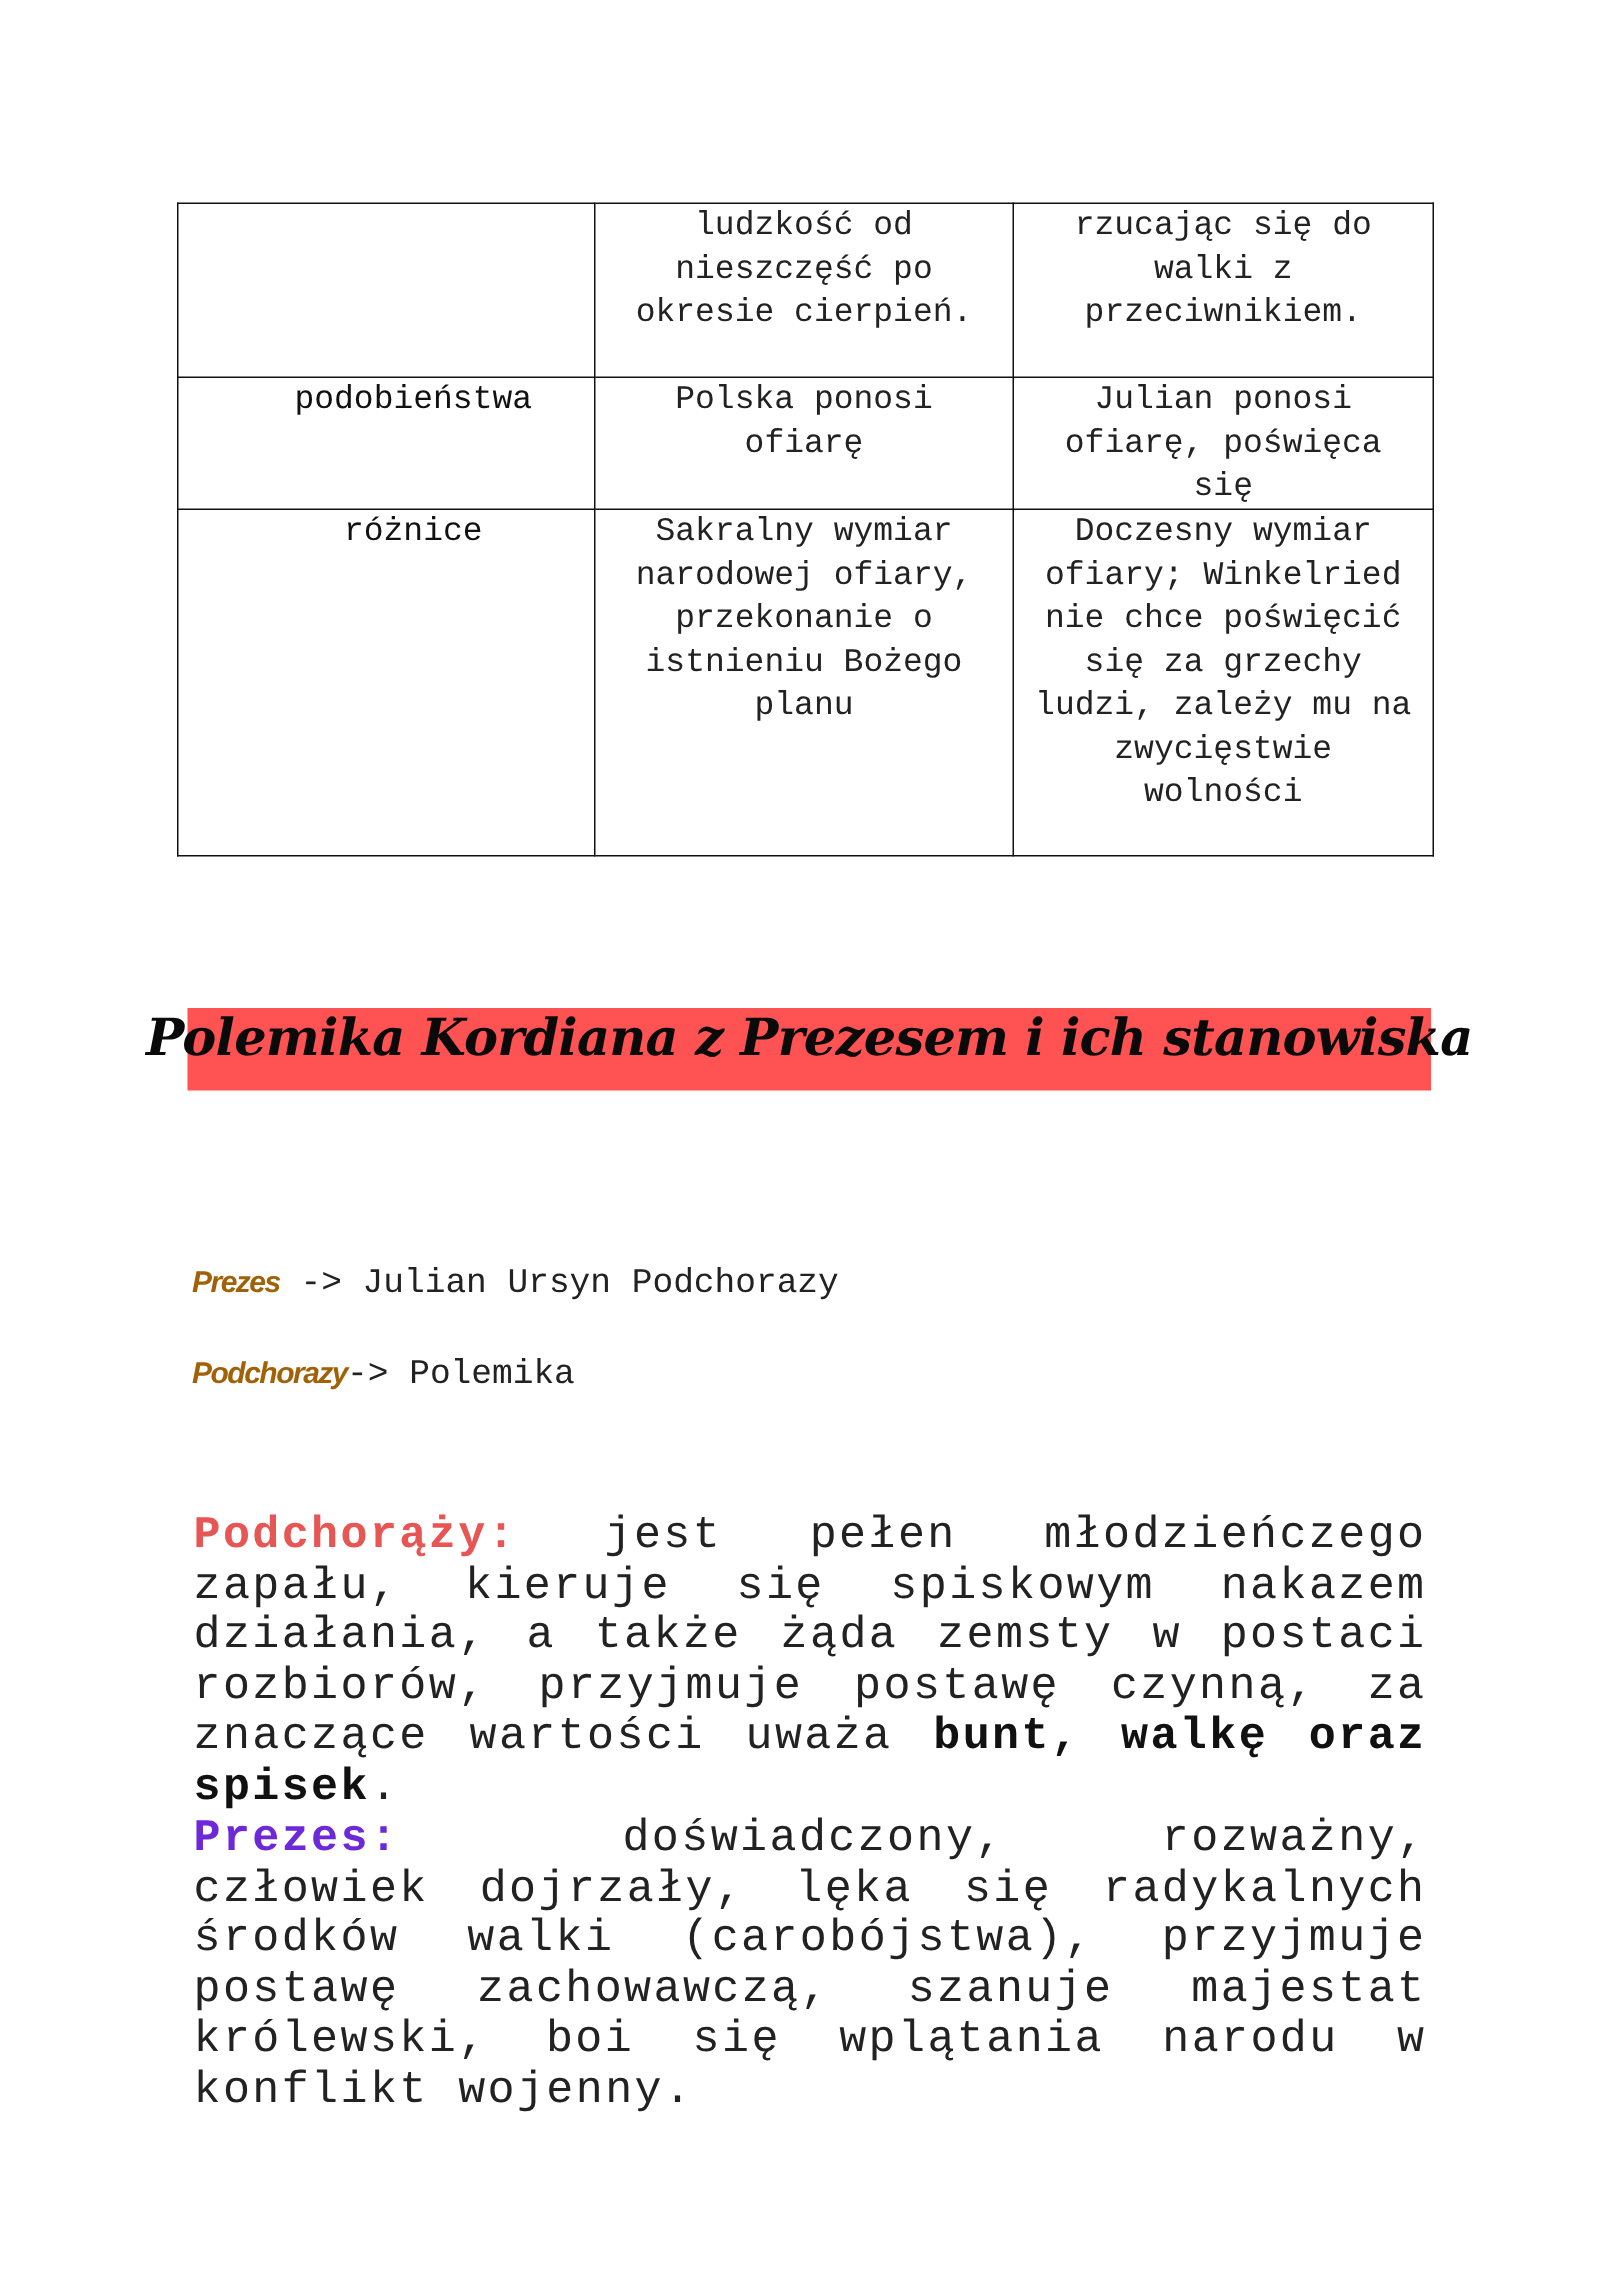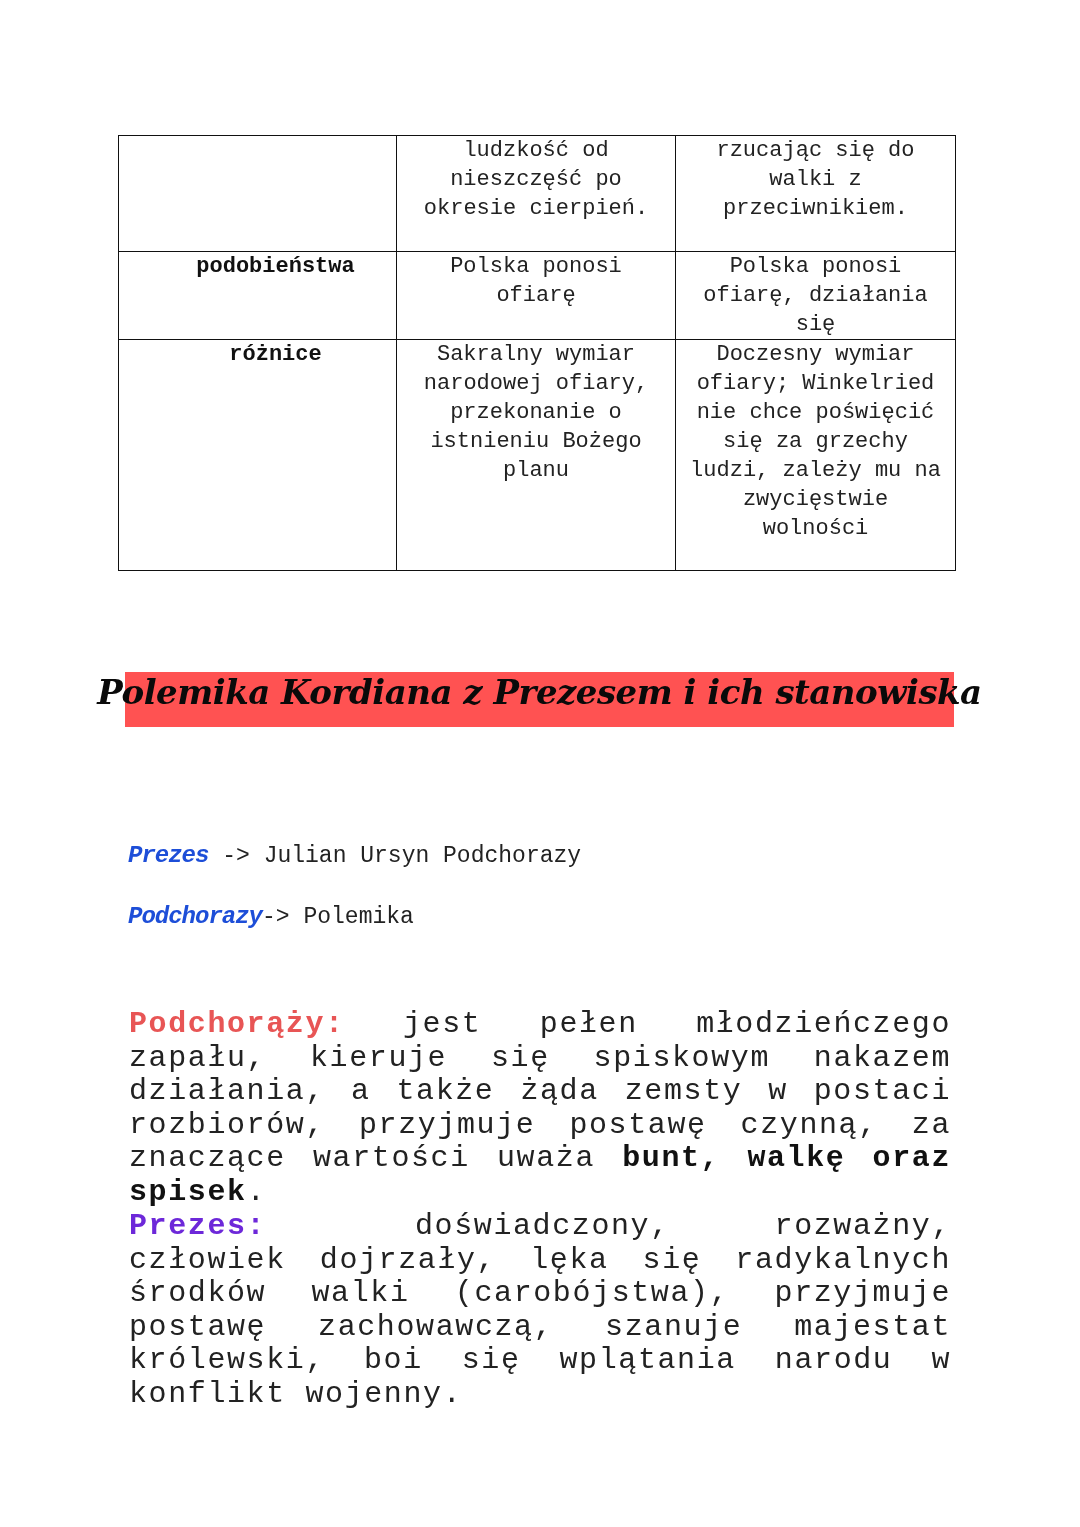--- a/index.html
+++ b/index.html
@@ -28,21 +28,21 @@
       color: #222222;
     }
     .cmp-table td {
       border: 1.5px solid #111111;
       vertical-align: top;
       text-align: center;
       padding: 0 8px;
       word-wrap: break-word;
     }
     .cmp-table td.label-cell {
-      font-weight: bold;
+      font-weight: normal;
       color: #111111;
       padding-left: 44px;
     }
     .cmp-table tr.r1 td { height: 115px; }
     .cmp-table tr.r2 td { height: 86px; }
     .cmp-table tr.r3 td { height: 230px; margin-top: 36px; }
     .cmp-table col.c1 { width: 278px; }
     .cmp-table col.c2 { width: 279px; }
     .cmp-table col.c3 { width: 280px; }
 
@@ -67,25 +67,25 @@
     }
 
     .role-line {
       position: absolute;
       left: 128px;
       font-size: 23px;
       color: #222222;
       white-space: nowrap;
     }
     .role-name {
-      font-family: Liberation Mono, monospace;
+      font-family: Liberation Sans, sans-serif;
       font-style: italic;
       font-weight: bold;
-      font-size: 24px;
-      color: #1d4ed8;
+      font-size: 20px;
+      color: #a16207;
       letter-spacing: -1px;
     }
     .role-arrow, .role-person {
       font-family: "Liberation Mono", "DejaVu Sans Mono", monospace;
     }
 
     .para {
       position: absolute;
       left: 129px;
       width: 822px;
@@ -114,21 +114,21 @@
   </colgroup>
   <tbody>
     <tr class="r1">
       <td class="label-cell"></td>
       <td>ludzkość od nieszczęść po okresie cierpień.</td>
       <td>rzucając się do walki z przeciwnikiem.</td>
     </tr>
     <tr class="r2">
       <td class="label-cell">podobieństwa</td>
       <td>Polska ponosi ofiarę</td>
-      <td>Polska ponosi ofiarę, działania się</td>
+      <td>Julian ponosi ofiarę, poświęca się</td>
     </tr>
     <tr class="r3">
       <td class="label-cell">różnice</td>
       <td>Sakralny wymiar narodowej ofiary, przekonanie o istnieniu Bożego planu</td>
       <td>Doczesny wymiar ofiary; Winkelried nie chce poświęcić się za grzechy ludzi, zależy mu na zwycięstwie wolności</td>
     </tr>
   </tbody>
 </table>
 
 <div class="banner" id="banner" style="background: rgb(255, 82, 82);">

